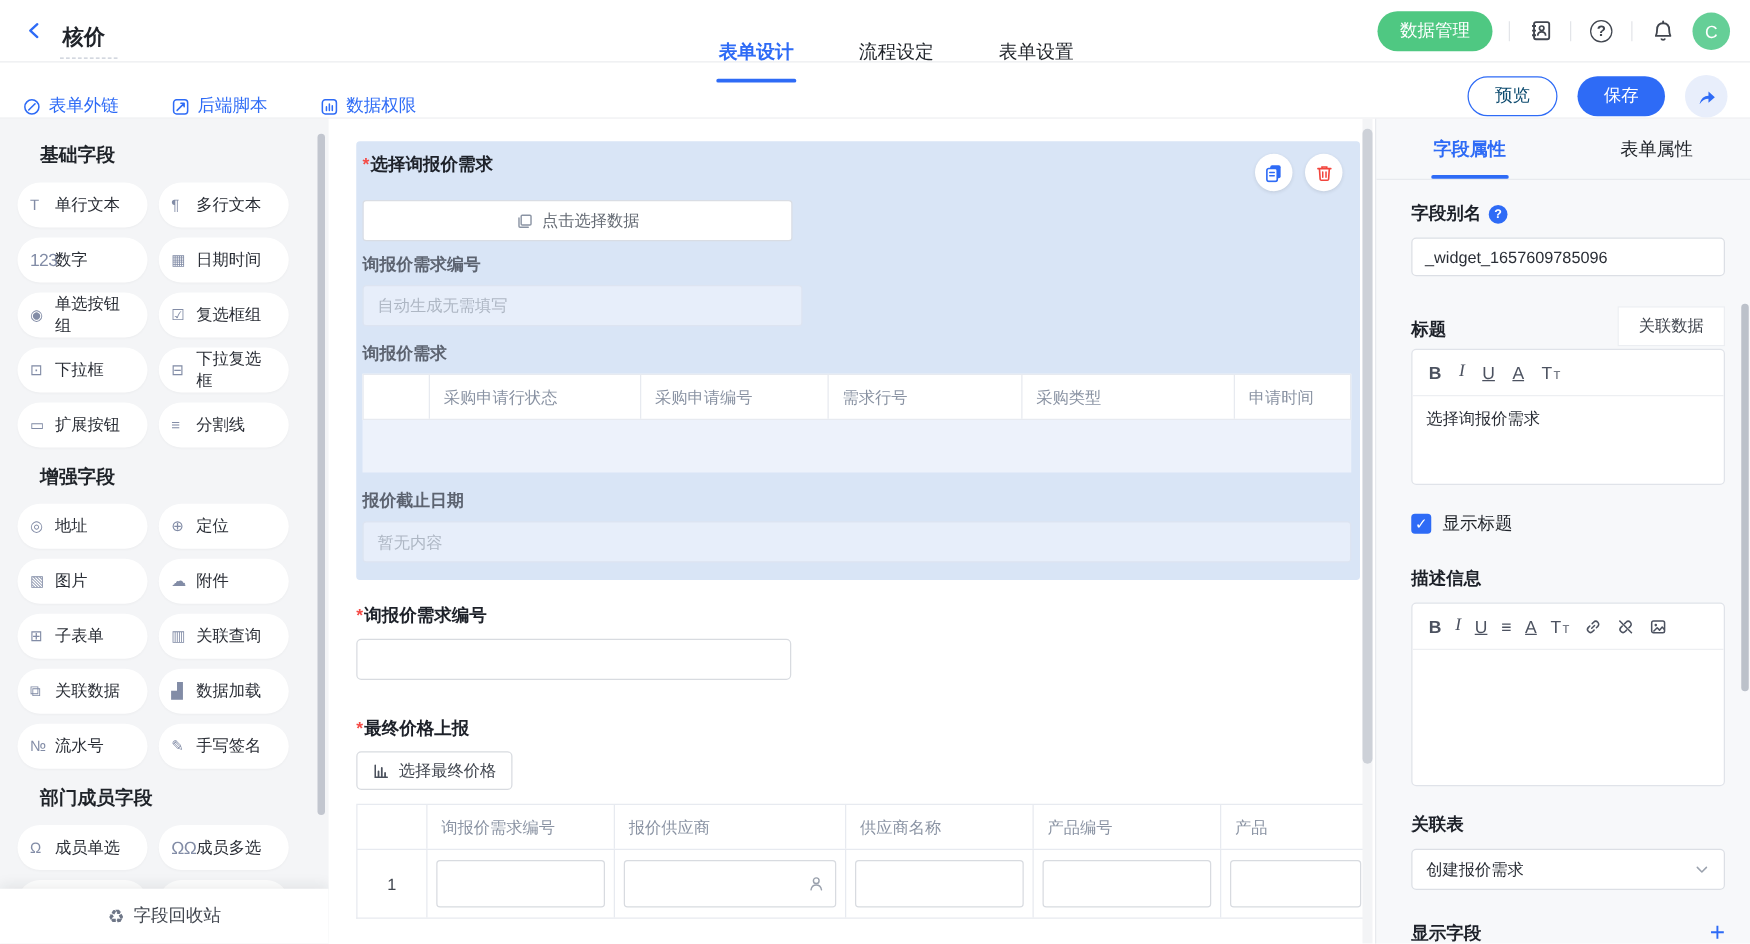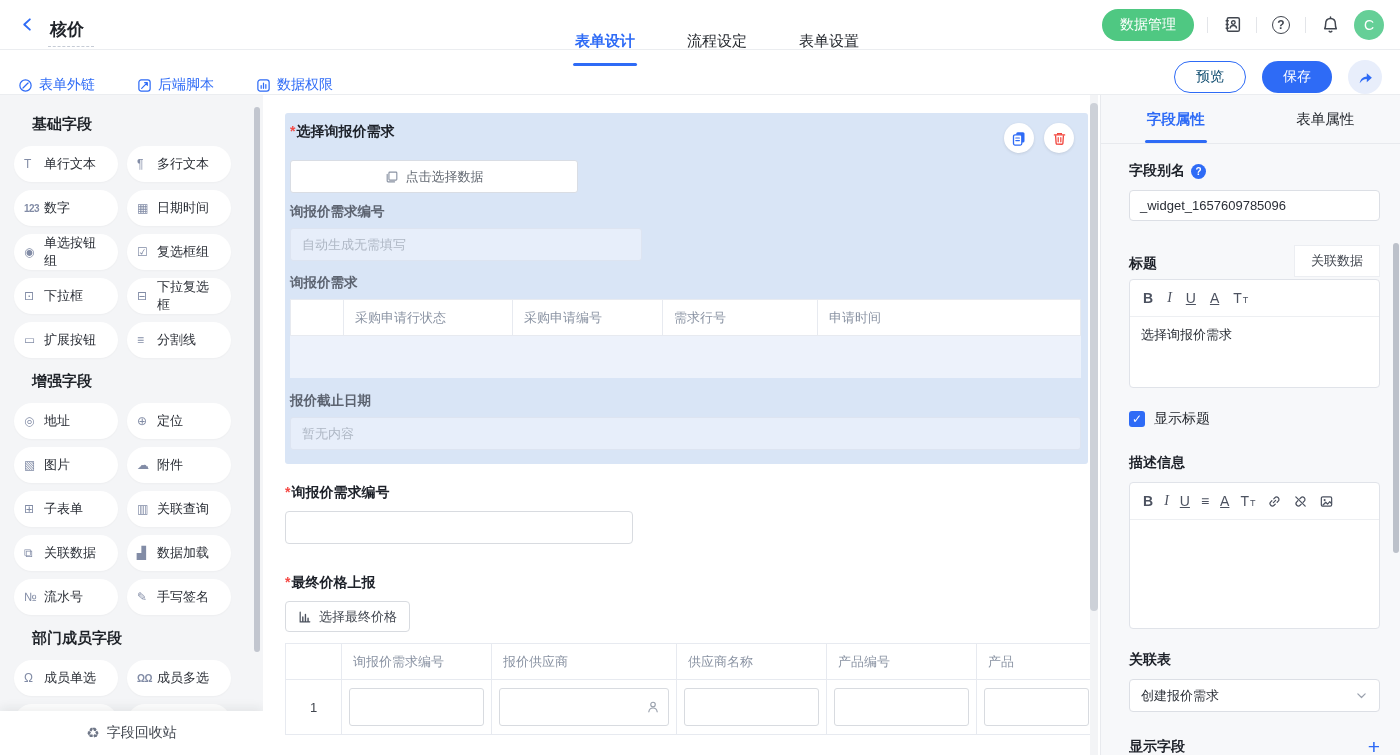--- a/index.html
+++ b/index.html
@@ -36,37 +36,37 @@
   
   .main { flex:1; display:flex; min-height:0; }
 
   
   .sidebar { width:263px; background:#f4f5f7; position:relative; padding:16px 14px 0 14px; overflow:hidden; }
   .sec-title { font-size:15px; font-weight:700; color:#1f2329; margin:14px 0 12px 18px; }
   .sec-title:first-child { margin-top:4px; }
   .pill-grid { display:grid; grid-template-columns:104px 104px; gap:8px 9px; }
   .pill { background:#fff; height:36px; border-radius:18px; display:flex; align-items:center; padding:0 10px; font-size:13px; color:#2a2e36; cursor:grab; box-shadow:0 1px 2px rgba(31,35,41,.03); }
   .pill .p-ico { width:20px; flex:none; color:#828ca6; font-size:12px; text-align:left; }
-  .p-ico.tiny { font-size:10px; font-weight:700; letter-spacing:-.5px; }
+  .p-ico.tiny { font-size:14px; font-weight:400; letter-spacing:-.5px; }
   .sidebar-scroll { position:absolute; right:3px; top:12px; width:6px; height:545px; background:#c2c6cf; border-radius:3px; }
   .recycle-bar { position:absolute; left:0; bottom:0; width:263px; height:44px; background:#fff; box-shadow:0 -3px 10px rgba(31,35,41,.08); display:flex; align-items:center; justify-content:center; gap:7px; font-size:14px; color:#41464f; cursor:pointer; z-index:3; }
   .recycle-ico { color:#6e7687; font-size:15px; }
 
   
   .canvas { width:837px; background:#fff; position:relative; padding:18px 34px 0 22px; overflow:hidden; }
   .canvas-scroll-track { position:absolute; top:0; right:2px; width:8px; height:660px; background:#f3f4f6; }
   .canvas-scroll { position:absolute; top:8px; right:2px; width:8px; height:508px; background:#cdd1d8; border-radius:4px; }
 
   .sel-block { background:#d9e5f6; border-radius:3px; padding:10px 8px 14px 5px; width:803px; cursor:pointer; }
   .sel-head { display:flex; align-items:flex-start; justify-content:space-between; }
   .f-label { font-size:14px; font-weight:700; color:#1d2129; }
   .req::before { content:"*"; color:#f54a45; margin-right:1px; font-weight:700; }
   .sel-actions { display:flex; gap:10px; margin:0 6px 0 0; }
   .act-circle { width:30px; height:30px; border-radius:50%; background:#fff; display:flex; align-items:center; justify-content:center; cursor:pointer; box-shadow:0 1px 3px rgba(31,35,41,.12); }
-  .pick-btn { margin-top:7px; width:288px; height:33px; background:#fff; border:1px solid #d9dde4; border-radius:3px; display:flex; align-items:center; justify-content:center; gap:7px; font-size:13px; color:#646a73; cursor:pointer; }
+  .pick-btn { margin-top:7px; width:344px; height:33px; background:#fff; border:1px solid #d9dde4; border-radius:3px; display:flex; align-items:center; justify-content:center; gap:7px; font-size:13px; color:#646a73; cursor:pointer; }
   .sub-label { margin-top:10px; font-size:13.5px; font-weight:700; color:#5c6370; }
   .ghost-input { margin-top:7px; height:33px; background:#e7eefa; border:1px solid #dde4f1; border-radius:3px; display:flex; align-items:center; padding:0 11px; font-size:13px; color:#aeb7c4; }
   .w352 { width:352px; } .wfull { width:791px; }
 
   .dtable { width:791px; margin-top:7px; }
   .dt-head { display:grid; background:#fff; border:1px solid #e7eaf0; }
   .t1 .dt-head { grid-template-columns:52px 169px 150px 155px 170px minmax(0,1fr); }
   .dt-hcell { height:35px; line-height:35px; padding:0 11px; font-size:13px; color:#8a93a3; border-left:1px solid #e7eaf0; white-space:nowrap; overflow:hidden; }
   .dt-hcell:first-child { border-left:none; }
   .dt-empty-row { height:42px; background:#edf2fb; }
@@ -354,20 +354,21 @@
         <div class="sub-label">询报价需求编号</div>
         <div class="ghost-input w352">自动生成无需填写</div>
 
         <div class="sub-label" style="margin-top:13px;">询报价需求</div>
         <div class="dtable t1">
           <div class="dt-head">
             <div class="dt-hcell"></div>
             <div class="dt-hcell">采购申请行状态</div>
             <div class="dt-hcell">采购申请编号</div>
             <div class="dt-hcell">需求行号</div>
+            <div class="dt-hcell">采购类型</div>
             <div class="dt-hcell">申请时间</div>
           </div>
           <div class="dt-empty-row"></div>
         </div>
 
         <div class="sub-label" style="margin-top:14px;">报价截止日期</div>
         <div class="ghost-input wfull">暂无内容</div>
       </div>
 
       <div class="mt20">

